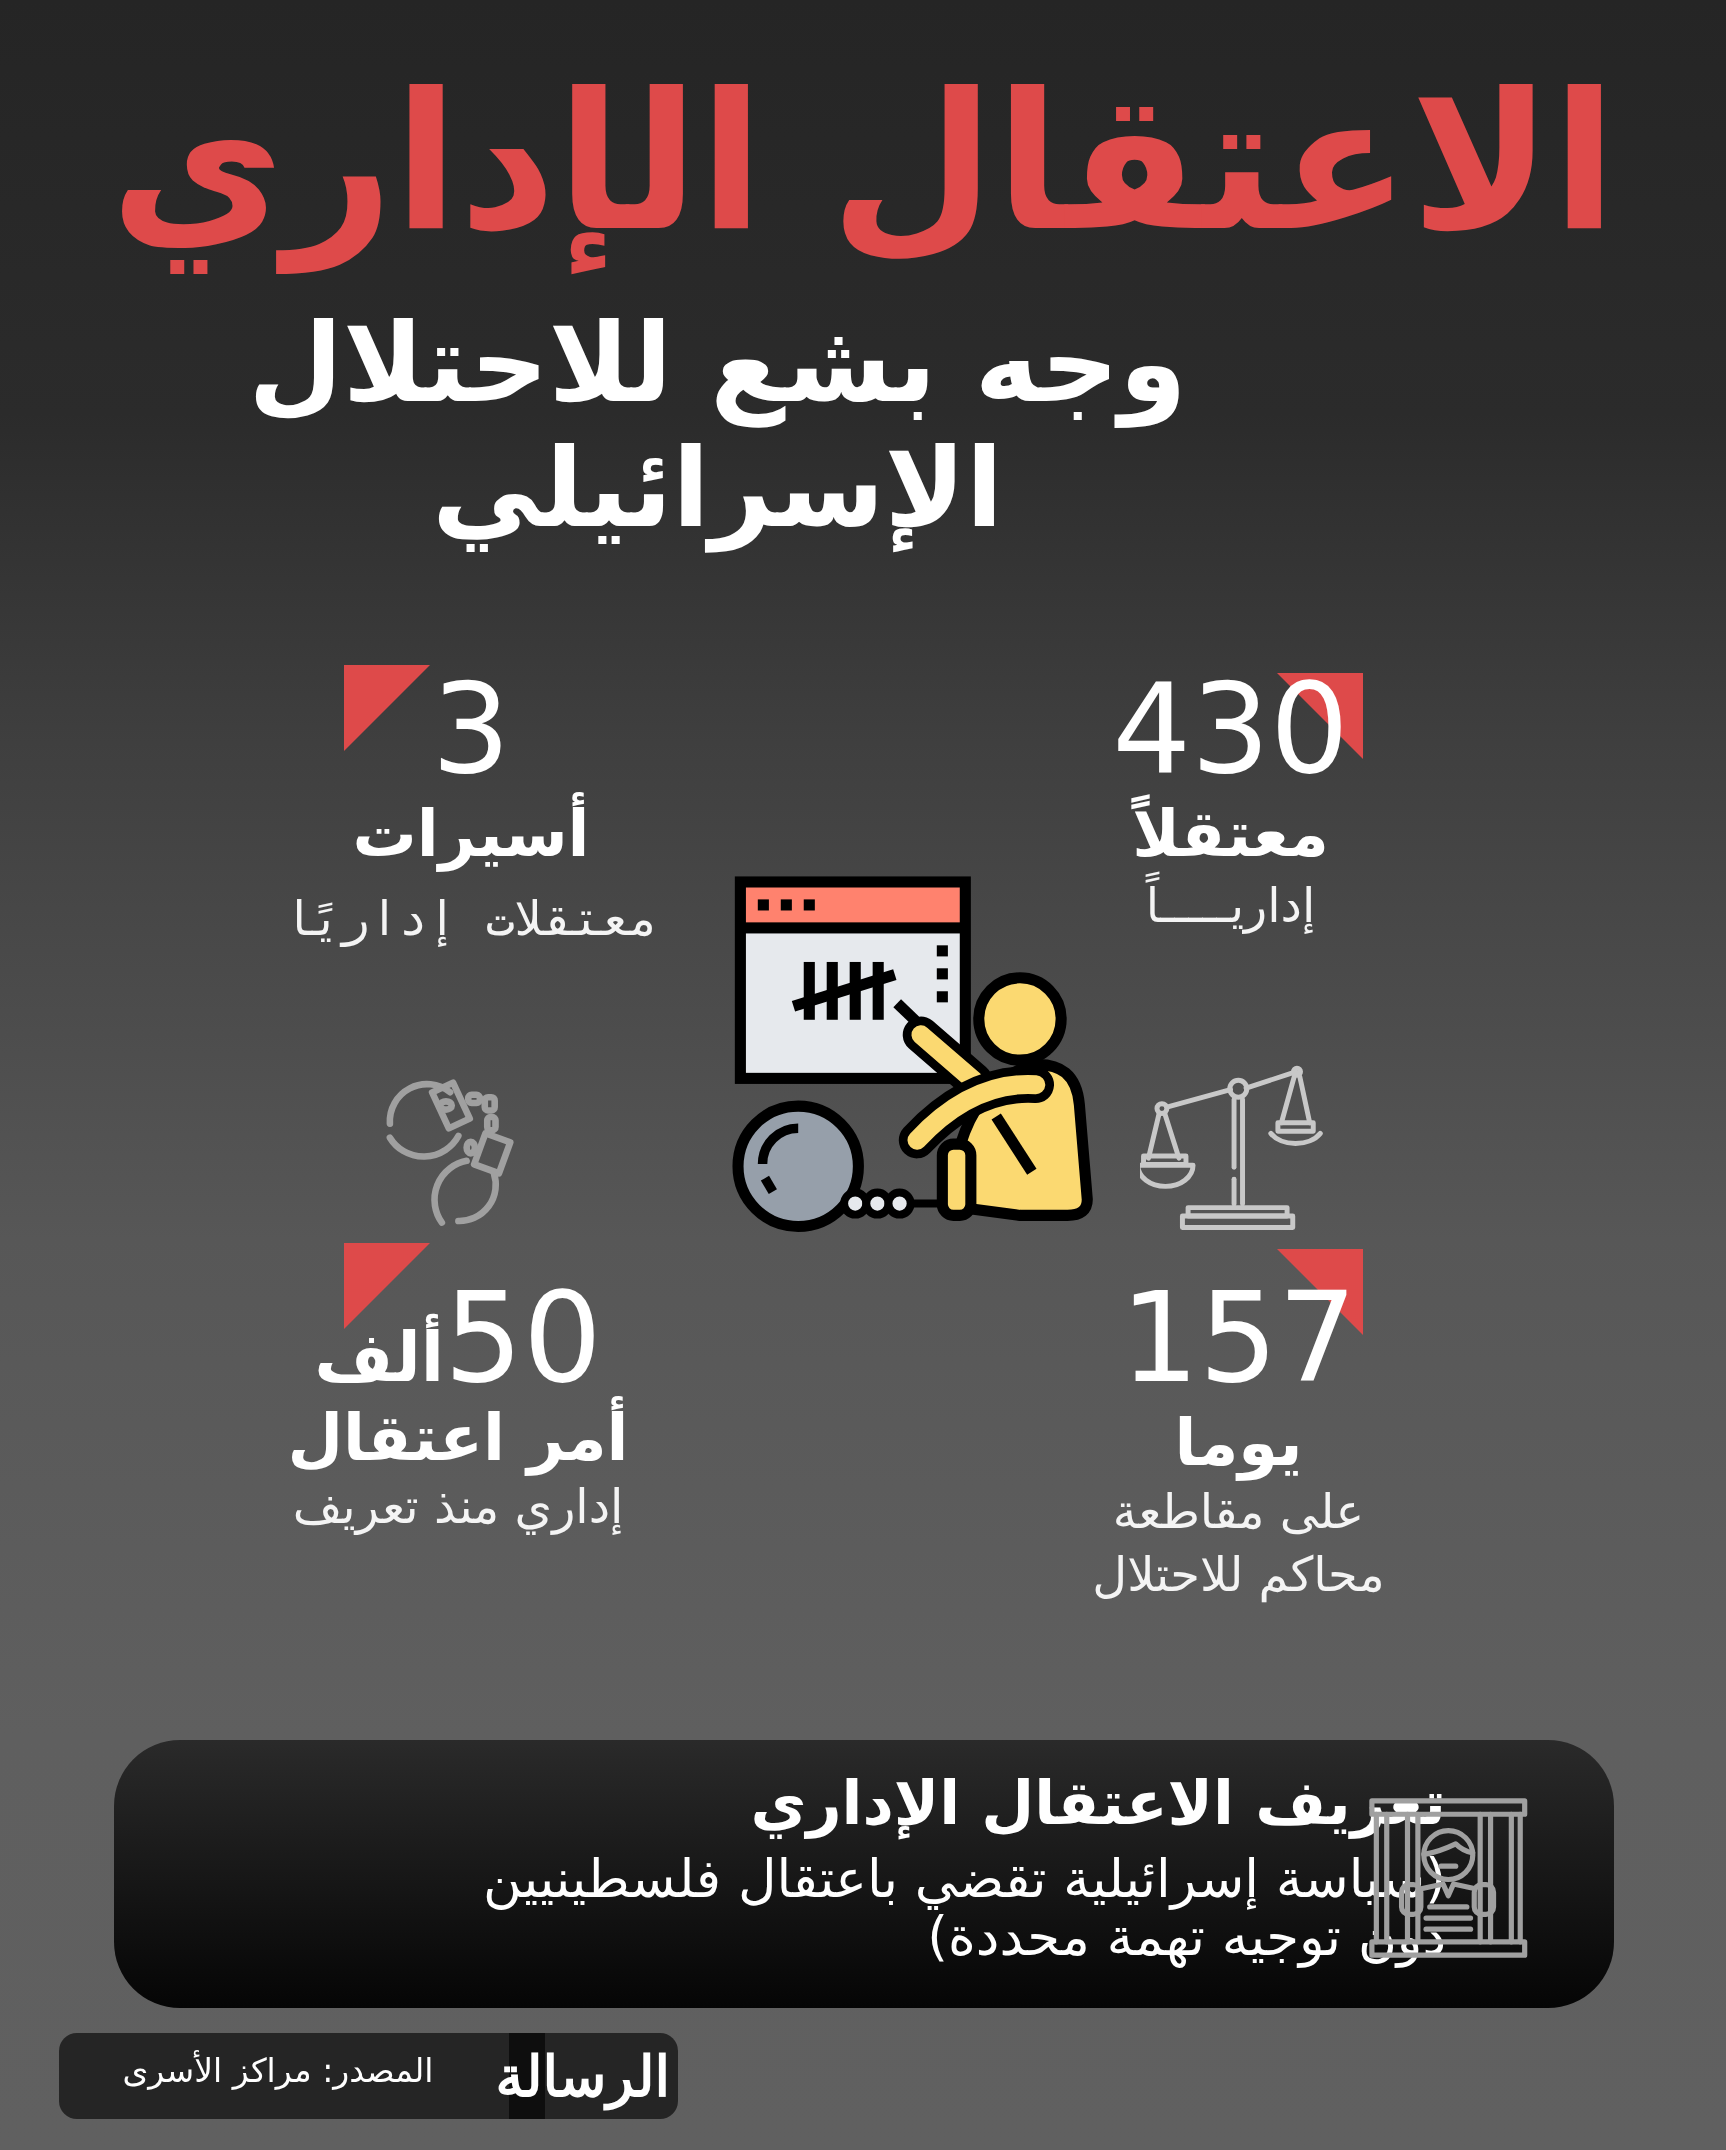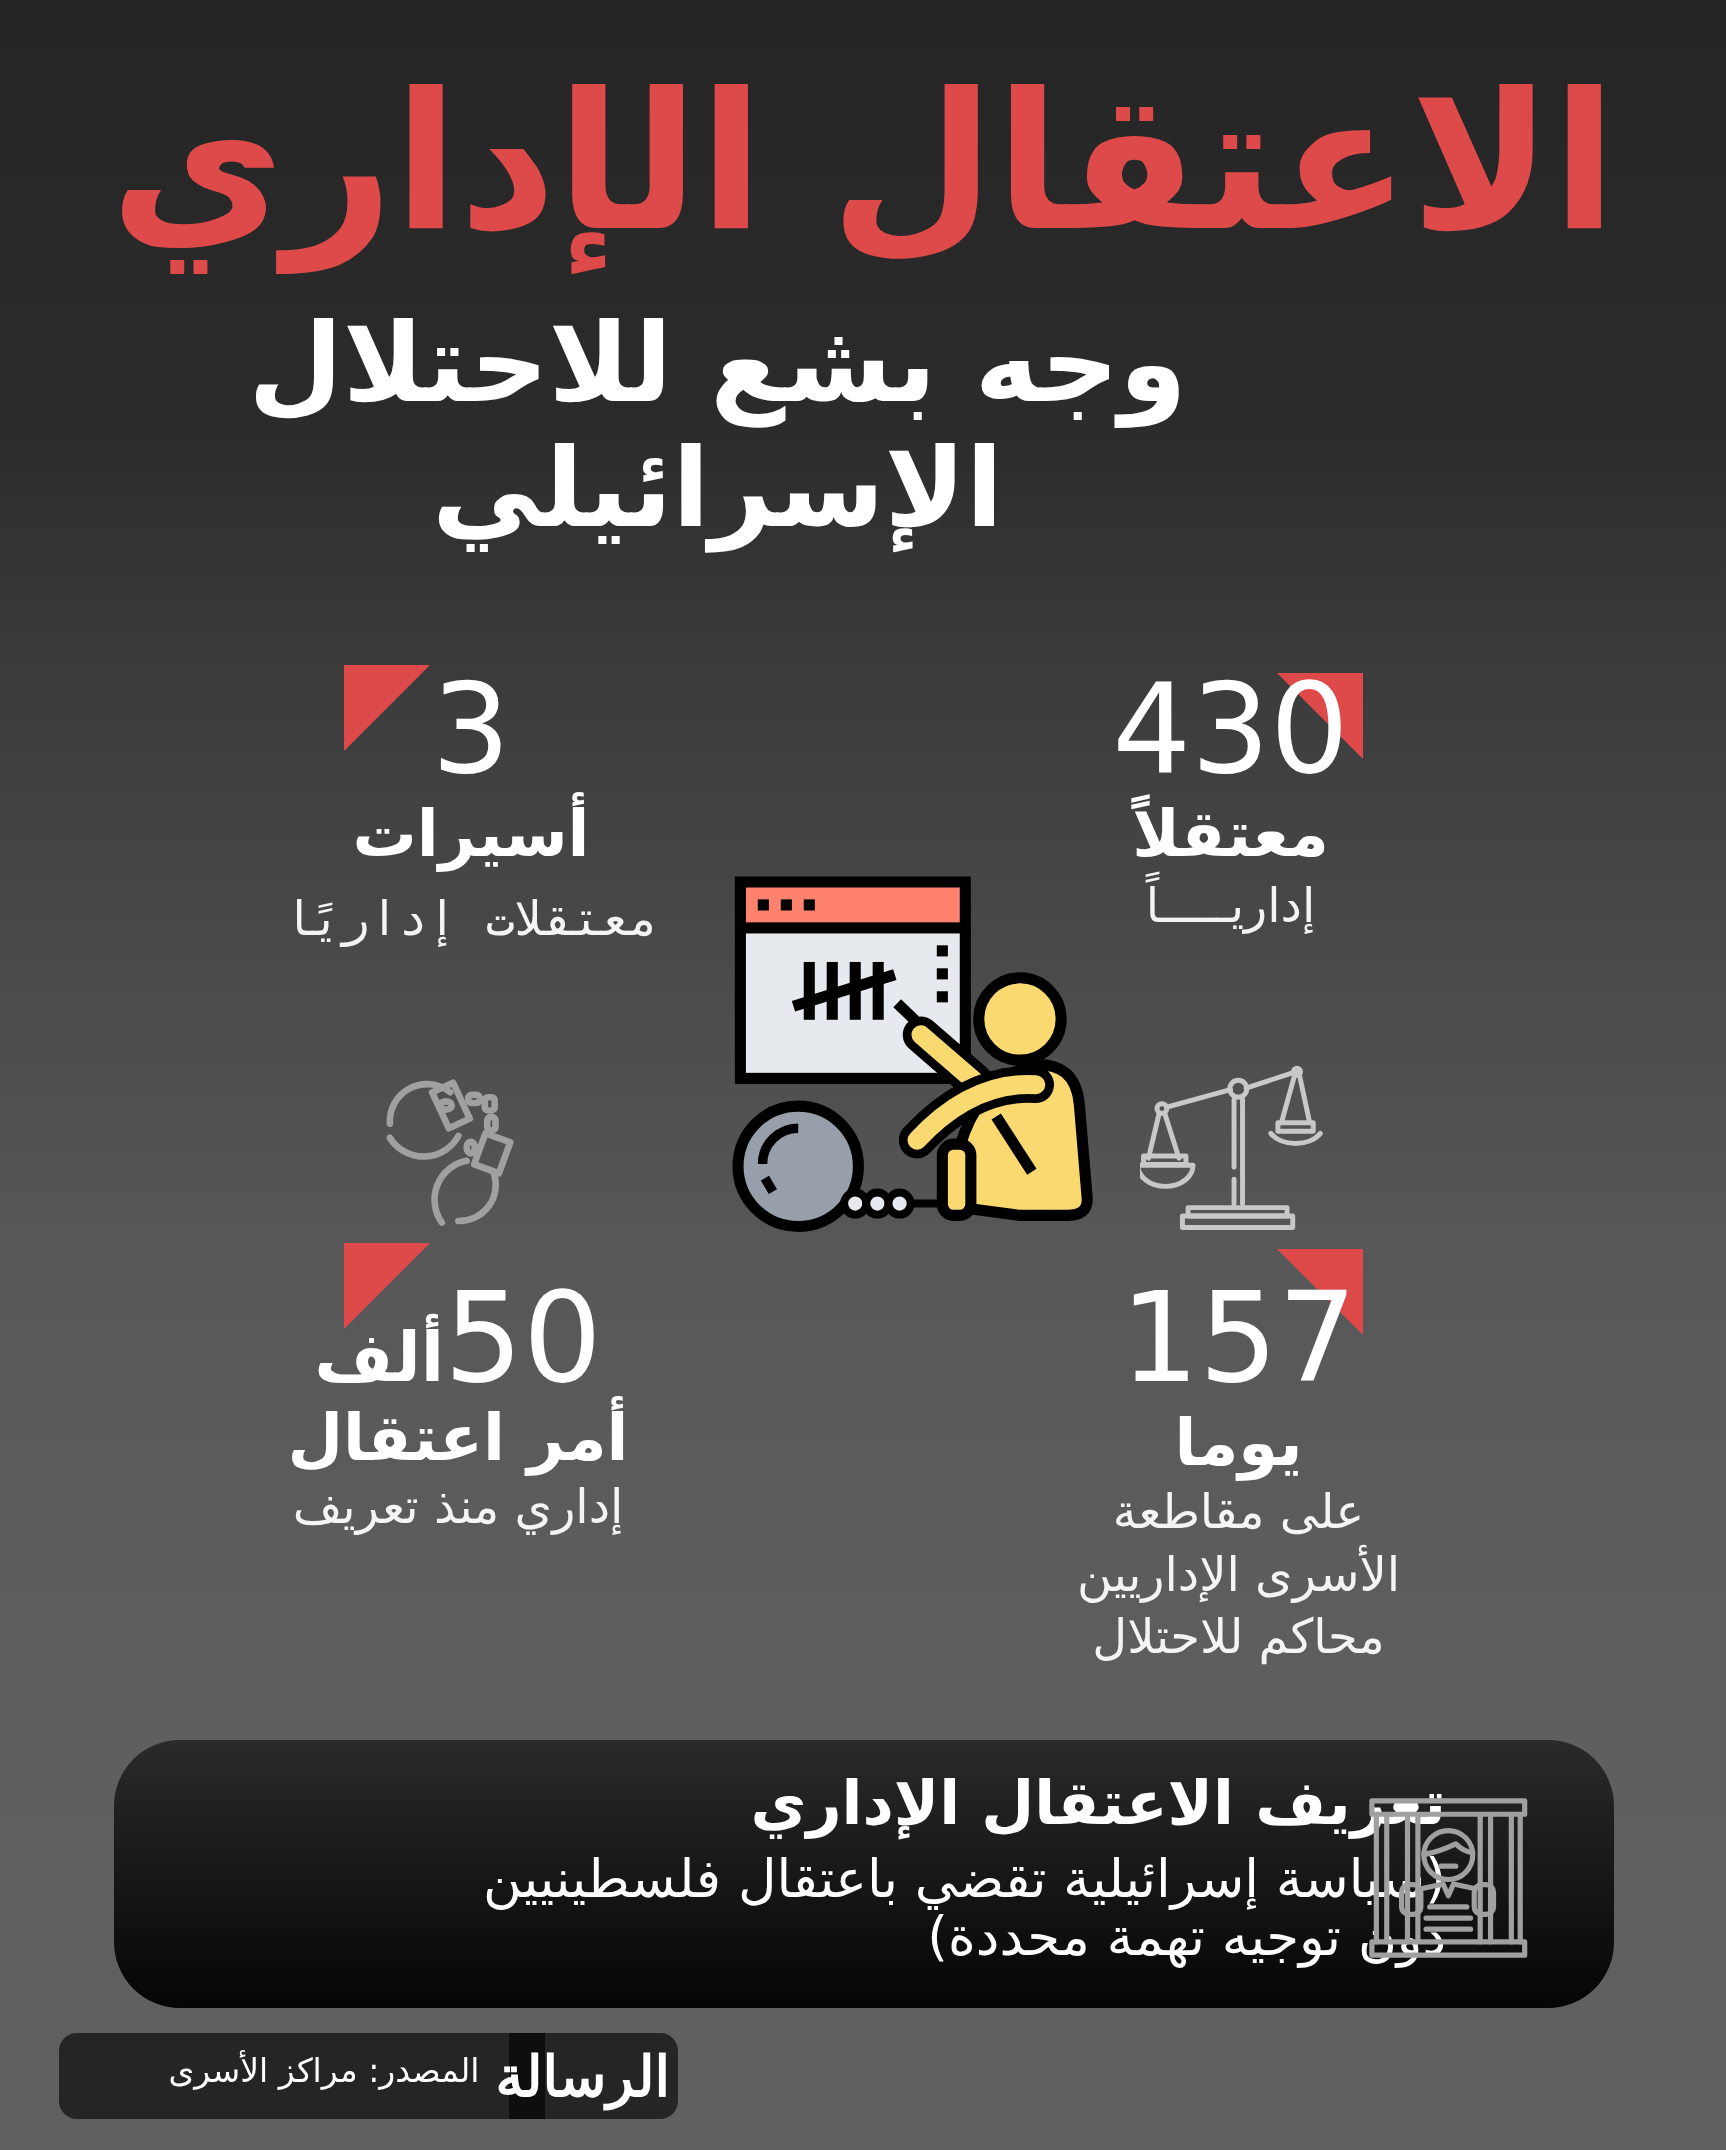--- a/index.html
+++ b/index.html
@@ -40,21 +40,21 @@
   }
   .def-text {
     right: 281px; top: 1850px; width: 1239px; font-size: 53px; font-weight: normal;
     text-align: right; line-height: 1.1;
   }
   .source-bar {
     left: 59px; top: 2033px; width: 619px; height: 86px; border-radius: 18px;
     background: #252525; overflow: hidden;
   }
   .source-divider { left: 450px; top: 0; width: 36px; height: 86px; background: #0e0e0e; }
-  .source-text { left: 0; width: 438px; top: 18px; font-size: 33px; text-align: center; padding-left: 46px; }
+  .source-text { left: 0; width: 438px; top: 18px; font-size: 33px; text-align: center; }
   .logo-text {
     left: 487px; width: 124px; top: 10px; font-size: 56px; font-weight: bold; text-align: center;
     font-family: "DejaVu Serif", serif; letter-spacing: -3.3px;
   }
 </style>
 </head>
 <body>
 
 <div class="abs title-main rtl">الاعتقال الإداري</div>
 <div class="abs title-sub rtl">وجه بشع للاحتلال الإسرائيلي</div>
@@ -161,21 +161,20 @@
   </div>
   <div class="stat-label rtl" style="margin-top:1.7px;">أمر اعتقال</div>
   <div class="stat-desc rtl">إداري منذ تعريف</div>
 </div>
 
 <div class="tri tri-tr" style="left:1277px; top:1249px;"></div>
 <div class="abs stat-block" style="left:1065px; width:347px; top:1276px;">
   <div class="stat-number">157</div>
   <div class="stat-label rtl" style="margin-top:6.6px;">يوما</div>
   <div class="stat-desc rtl">على مقاطعة</div>
-  <div class="stat-desc rtl">الأسرى الإداريين</div>
   <div class="stat-desc rtl">محاكم للاحتلال</div>
 </div>
 
 <div class="abs def-box"></div>
 <div class="abs def-title rtl">تعريف الاعتقال الإداري</div>
 <div class="abs def-text rtl">
   <div>(سياسة إسرائيلية تقضي باعتقال فلسطينيين</div>
   <div>دون توجيه تهمة محددة)</div>
 </div>
 <svg class="abs" style="left:1363px; top:1792px;" width="178" height="178" viewBox="0 0 240 240">

